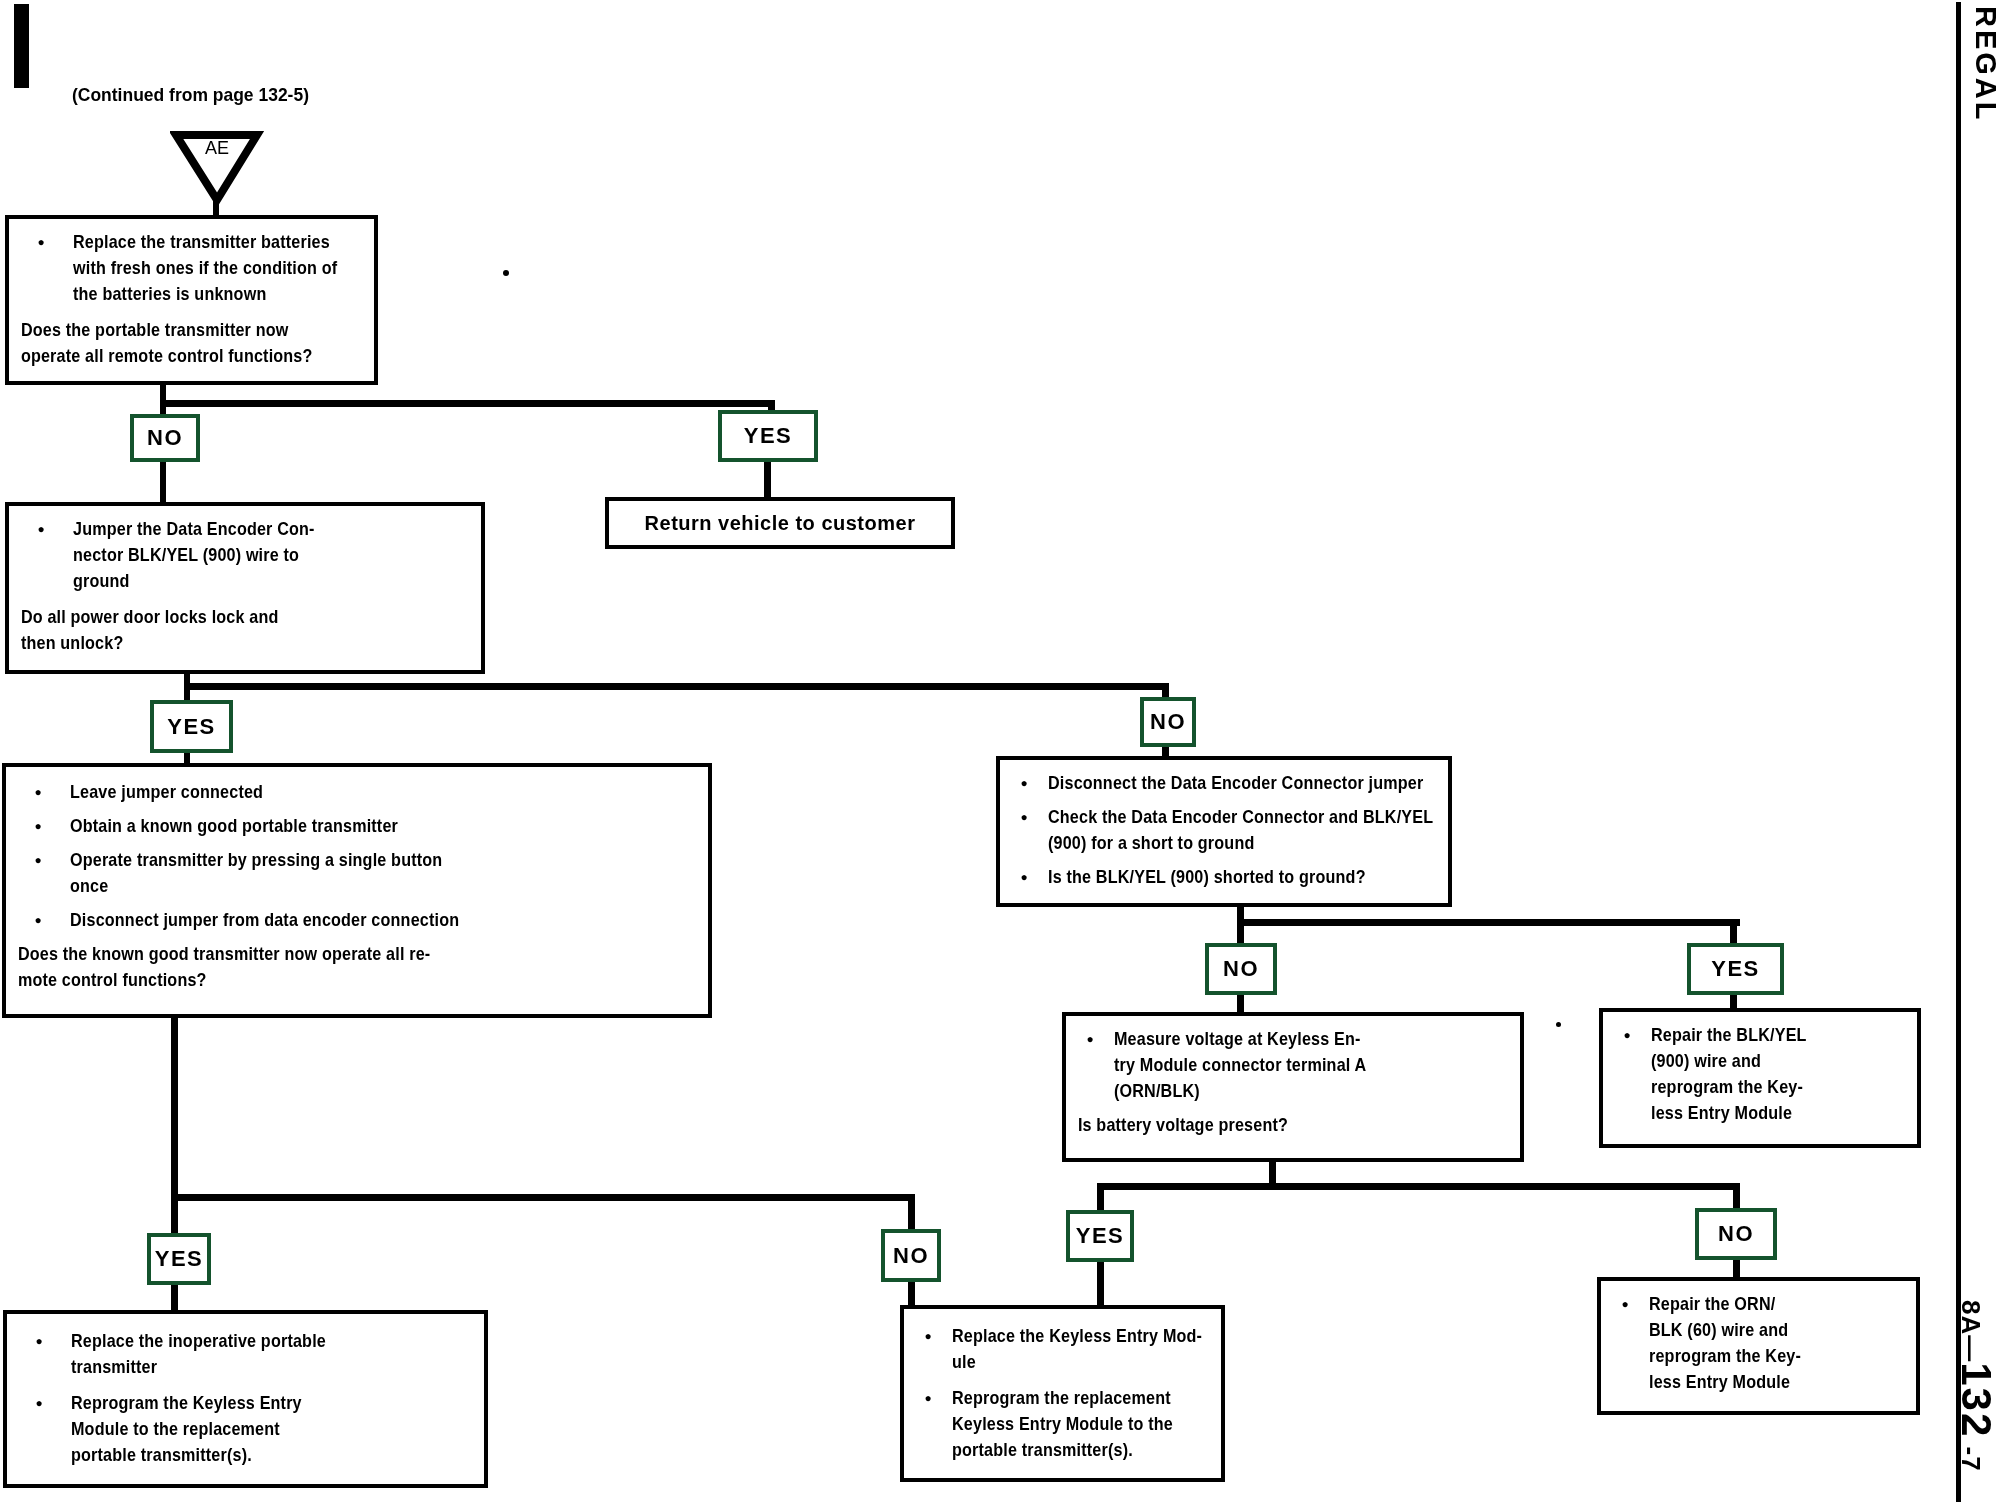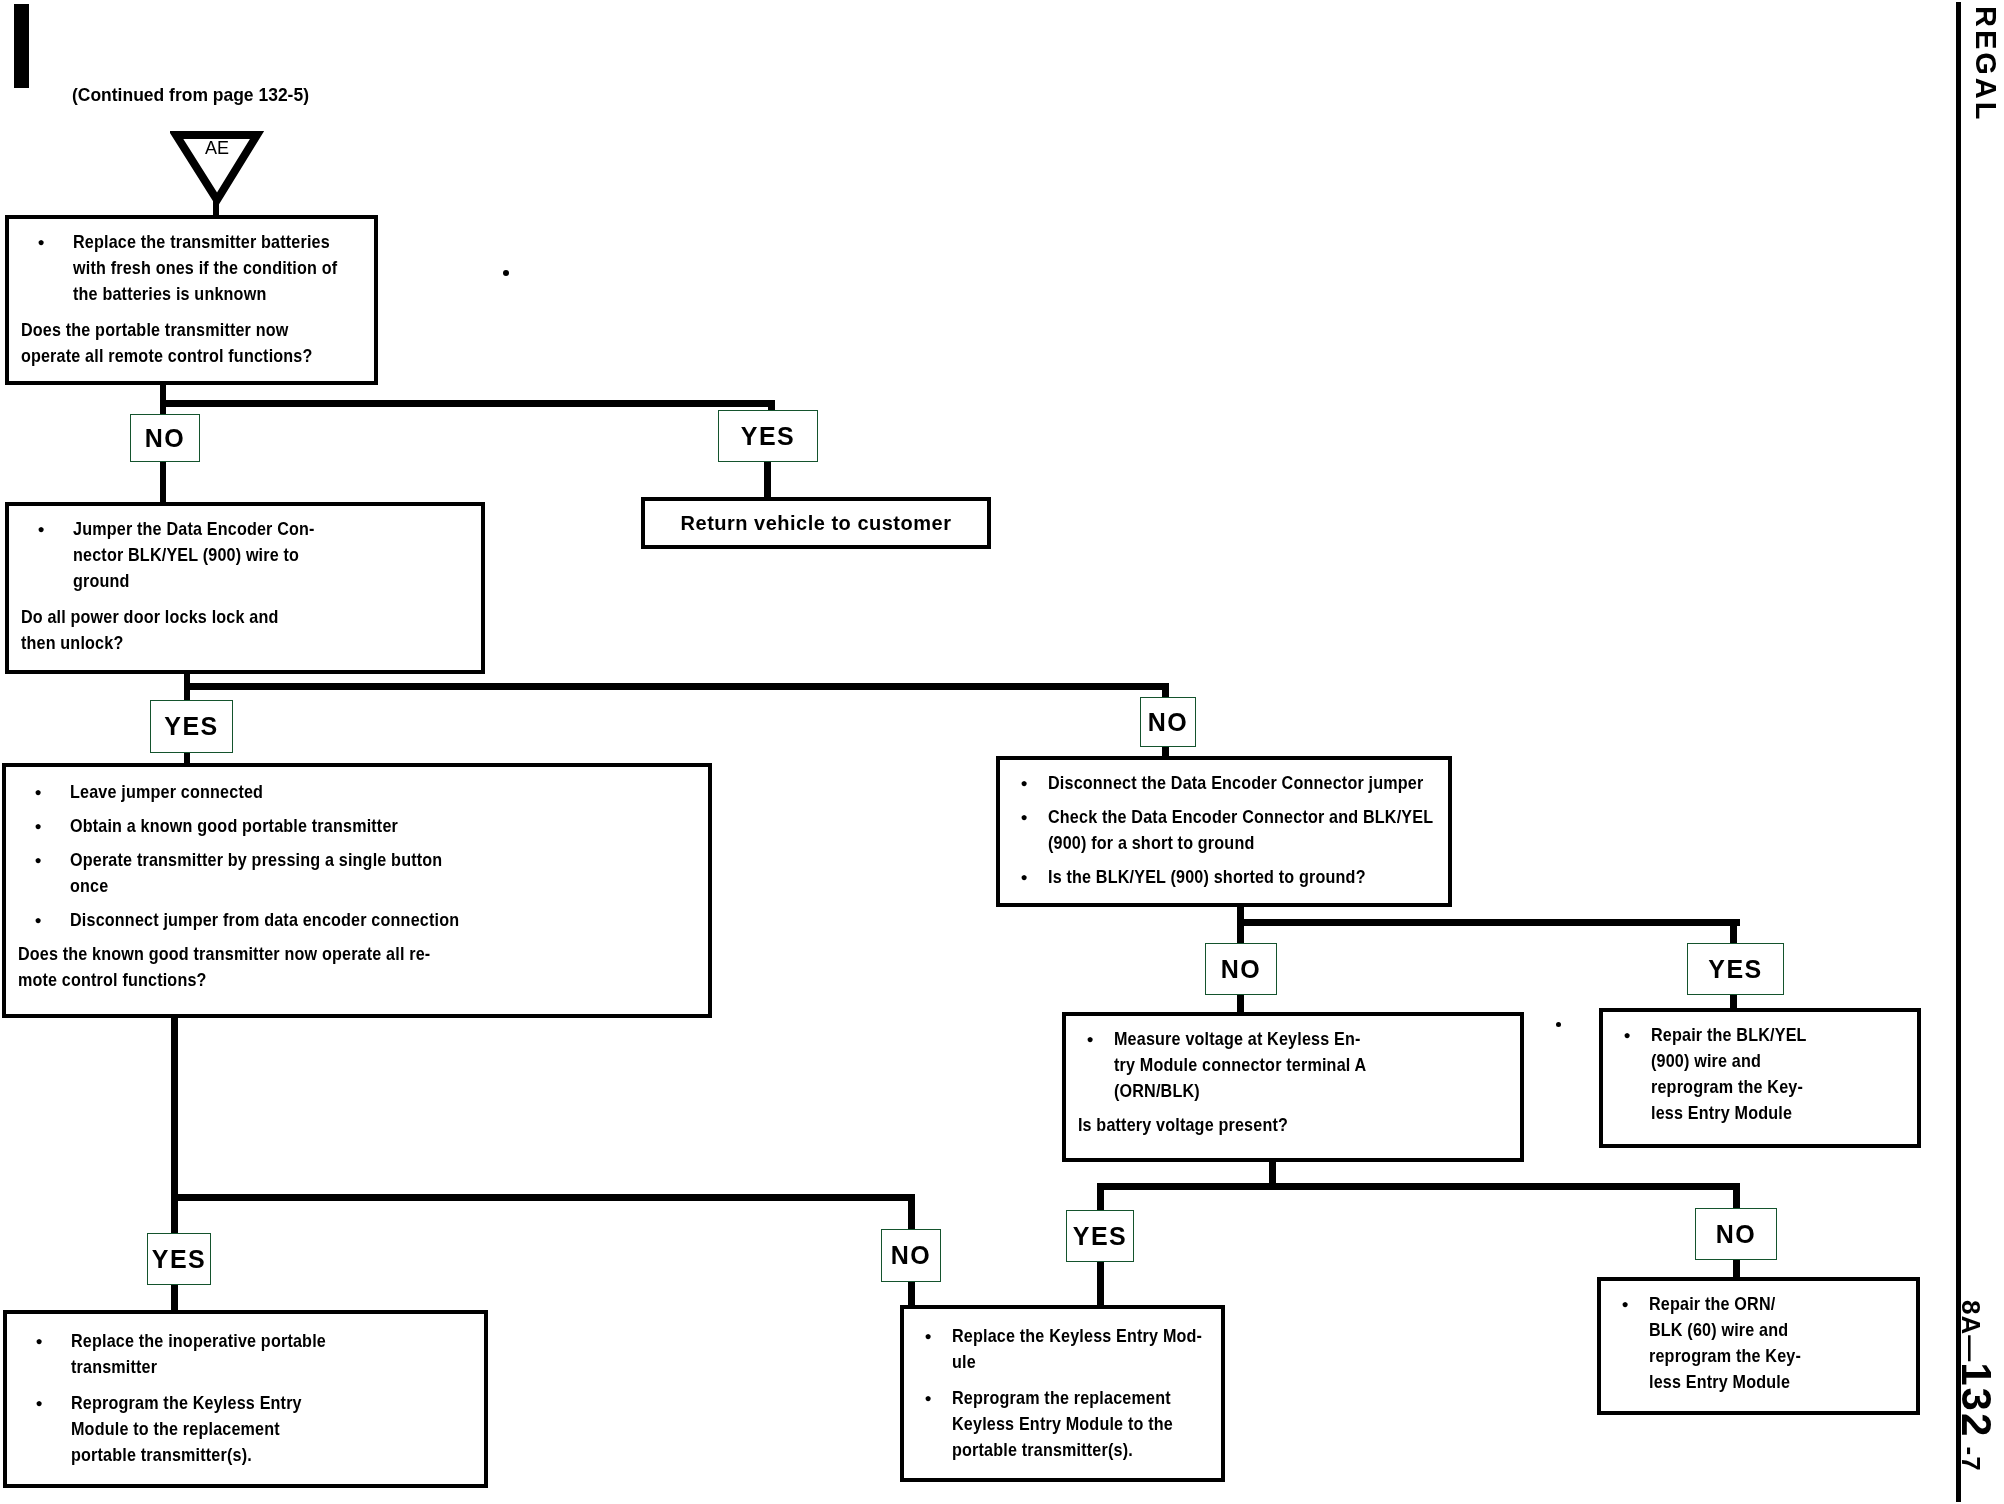--- a/index.html
+++ b/index.html
@@ -7,23 +7,23 @@
           font-family:"Liberation Sans",sans-serif;color:#000;}
   .vl,.hl{position:absolute;background:#000;}
   .fbox{position:absolute;border:4px solid #000;background:#fff;box-sizing:border-box;
         padding:10px 4px 4px 0;}
   .bi{display:flex;align-items:flex-start;margin-bottom:10px;}
   .dot{flex:0 0 64px;text-align:center;font-size:12px;line-height:26px;font-weight:bold;}
   .m .dot{flex:0 0 48px;}
   .txt{font-size:19px;line-height:26px;font-weight:bold;white-space:pre;
        transform:scaleX(0.85);transform-origin:0 0;letter-spacing:0.2px;}
   .q{padding-left:14px;margin-top:2px;}
-  .lbl{position:absolute;border:1px solid #14532d;background:#fff;box-sizing:border-box;
+  .lbl{position:absolute;border:4px solid #14532d;background:#fff;box-sizing:border-box;
        display:flex;align-items:center;justify-content:center;
-       font-size:25px;font-weight:bold;letter-spacing:1.5px;}
+       font-size:22px;font-weight:bold;letter-spacing:1.5px;}
   .tbox{position:absolute;border:4px solid #000;background:#fff;box-sizing:border-box;
         display:flex;align-items:center;justify-content:center;
         font-size:20px;font-weight:bold;letter-spacing:0.5px;}
   .note{position:absolute;font-size:19px;font-weight:bold;white-space:pre;
         transform:scaleX(0.92);transform-origin:0 0;}
   .tri-label{position:absolute;font-size:18px;font-weight:normal;text-align:center;}
   .rot{position:absolute;transform-origin:0 0;transform:rotate(90deg);
        white-space:nowrap;font-weight:bold;}
   .regal{font-size:29px;letter-spacing:3px;}
   .pnum{font-size:26px;letter-spacing:1px;}
@@ -62,21 +62,21 @@
   <div class="vl" style="left:160px;top:385px;width:6px;height:31px;"></div>
   <div class="hl" style="left:160px;top:400px;width:615px;height:7px;"></div>
   <div class="vl" style="left:768px;top:400px;width:7px;height:13px;"></div>
 
   <div class="lbl" style="left:130px;top:414px;width:70px;height:48px;">NO</div>
   <div class="lbl" style="left:718px;top:410px;width:100px;height:52px;">YES</div>
 
   <div class="vl" style="left:160px;top:462px;width:6px;height:40px;"></div>
   <div class="vl" style="left:764px;top:462px;width:7px;height:37px;"></div>
 
-  <div class="tbox" style="left:605px;top:497px;width:350px;height:52px;margin-left:36px;">Return vehicle to customer</div>
+  <div class="tbox" style="left:605px;top:497px;width:350px;height:52px;">Return vehicle to customer</div>
 
   <div class="fbox" style="left:5px;top:502px;width:480px;height:172px;">
     <div class="bi">
       <span class="dot">●</span>
       <div class="txt">Jumper the Data Encoder Con-
 nector BLK/YEL (900) wire to
 ground</div>
     </div>
     <div class="txt q">Do all power door locks lock and
 then unlock?</div>

